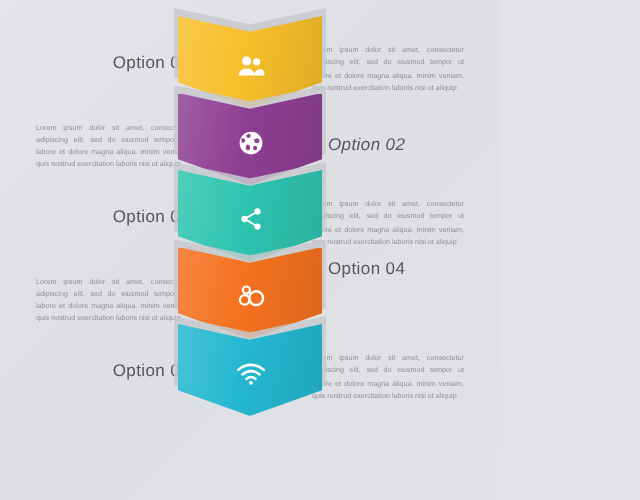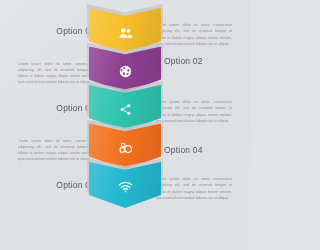--- a/index.html
+++ b/index.html
@@ -67,21 +67,21 @@
         </div>
         <div class="icon-wrap">
           <svg width="15" height="12" viewBox="0 0 24 18">
             <circle cx="8.5" cy="5" r="3.6" fill="#ffffff"></circle>
             <circle cx="16.5" cy="5.6" r="2.9" fill="#ffffff"></circle>
             <path d="M2.2 16.5c0-3.4 2.8-5.6 6.3-5.6s6.3 2.2 6.3 5.6z" fill="#ffffff"></path>
             <path d="M14.6 16.5c0-2.8 1.9-4.9 4.6-4.9 2.2 0 3.6 1.5 3.6 4.9z" fill="#ffffff"></path>
           </svg>
         </div>
       </div>
-      <div class="opt-label right" style="top: 57px;">Option 02</div>
+      <div class="opt-label right" style="top: 68px; font-style: italic;">Option 02</div>
       <div class="para left" style="top: 60.5px;">Lorem ipsum dolor sit amet, consectetur adipiscing elit, sed do eiusmod tempor ut labore et dolore magna aliqua. minim veniam, quis nostrud exercitation laboris nisi ut aliquip</div>
       <div class="row" style="top: 46.5px;">
         <div class="chev-shadow"></div>
         <div class="chev" style="background: rgb(142, 63, 147);">
           <div class="chev-grad"></div>
         </div>
         <div class="icon-wrap">
           <svg width="13" height="13" viewBox="0 0 24 24">
             <circle cx="12" cy="12" r="10.5" fill="#ffffff"></circle>
             <path d="M3.2 7.4l2.6.6 1.1 2.3-2.1 1.7-1.5-.6z" fill="#8e3f93"></path>
@@ -101,21 +101,21 @@
         </div>
         <div class="icon-wrap">
           <svg width="13" height="13" viewBox="0 0 24 24">
             <circle cx="18" cy="5" r="2.9" fill="#ffffff"></circle>
             <circle cx="6" cy="12" r="2.9" fill="#ffffff"></circle>
             <circle cx="18" cy="19" r="2.9" fill="#ffffff"></circle>
             <path d="M8.4 10.7l7.2-4.2M8.4 13.3l7.2 4.2" stroke="#ffffff" stroke-width="1.7" fill="none"></path>
           </svg>
         </div>
       </div>
-      <div class="opt-label right" style="top: 146px;">Option 04</div>
+      <div class="opt-label right" style="top: 130px;">Option 04</div>
       <div class="para left" style="top: 137.5px;">Lorem ipsum dolor sit amet, consectetur adipiscing elit, sed do eiusmod tempor ut labore et dolore magna aliqua. minim veniam, quis nostrud exercitation laboris nisi ut aliquip</div>
       <div class="row" style="top: 123.5px;">
         <div class="chev-shadow"></div>
         <div class="chev" style="background: rgb(244, 113, 31);">
           <div class="chev-grad"></div>
         </div>
         <div class="icon-wrap">
           <svg width="15" height="13" viewBox="0 0 26 22">
             <circle cx="17.5" cy="12" r="6" fill="none" stroke="#ffffff" stroke-width="2.1"></circle>
             <circle cx="7.5" cy="13.5" r="4.1" fill="none" stroke="#ffffff" stroke-width="2"></circle>

